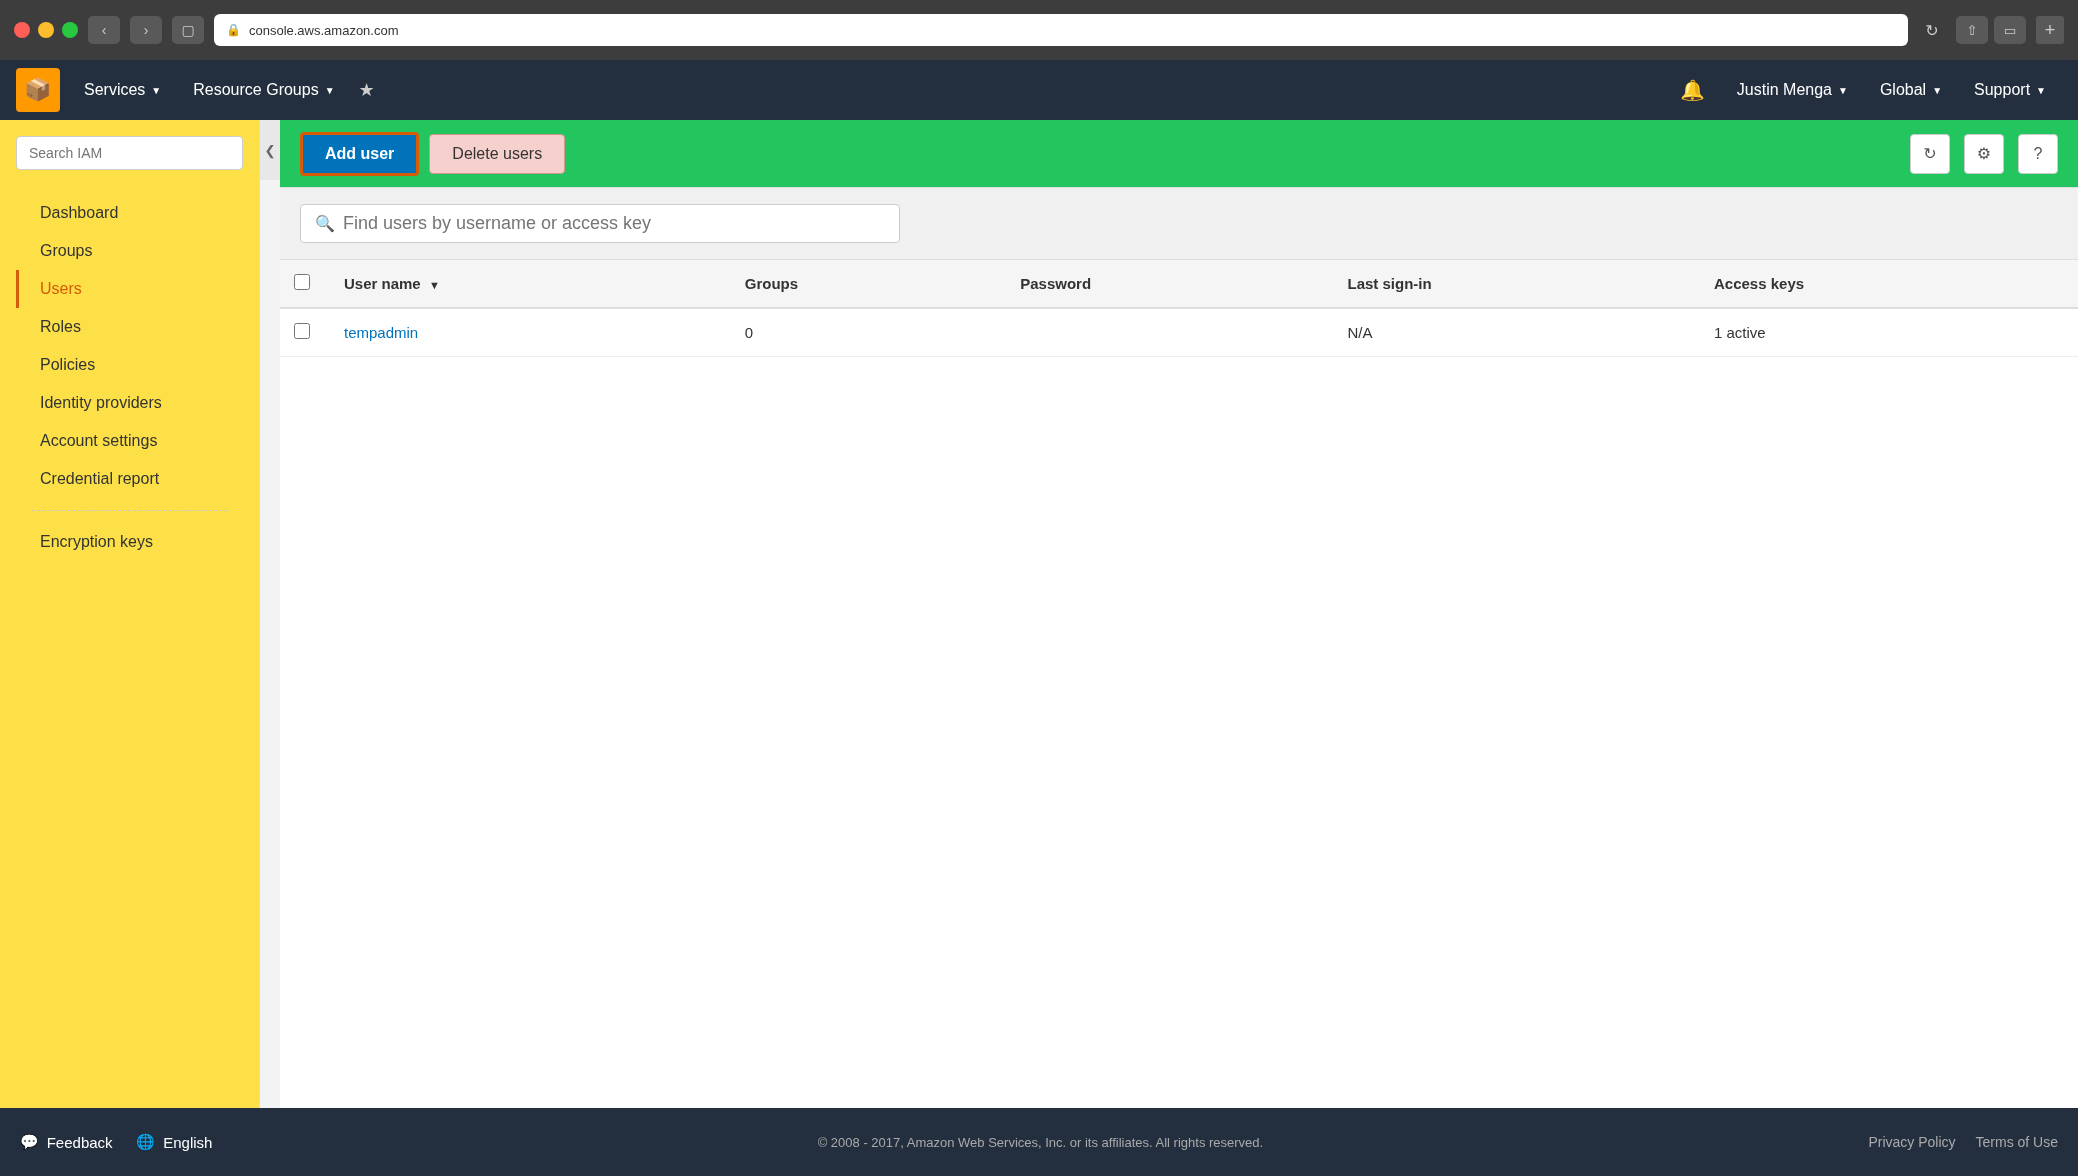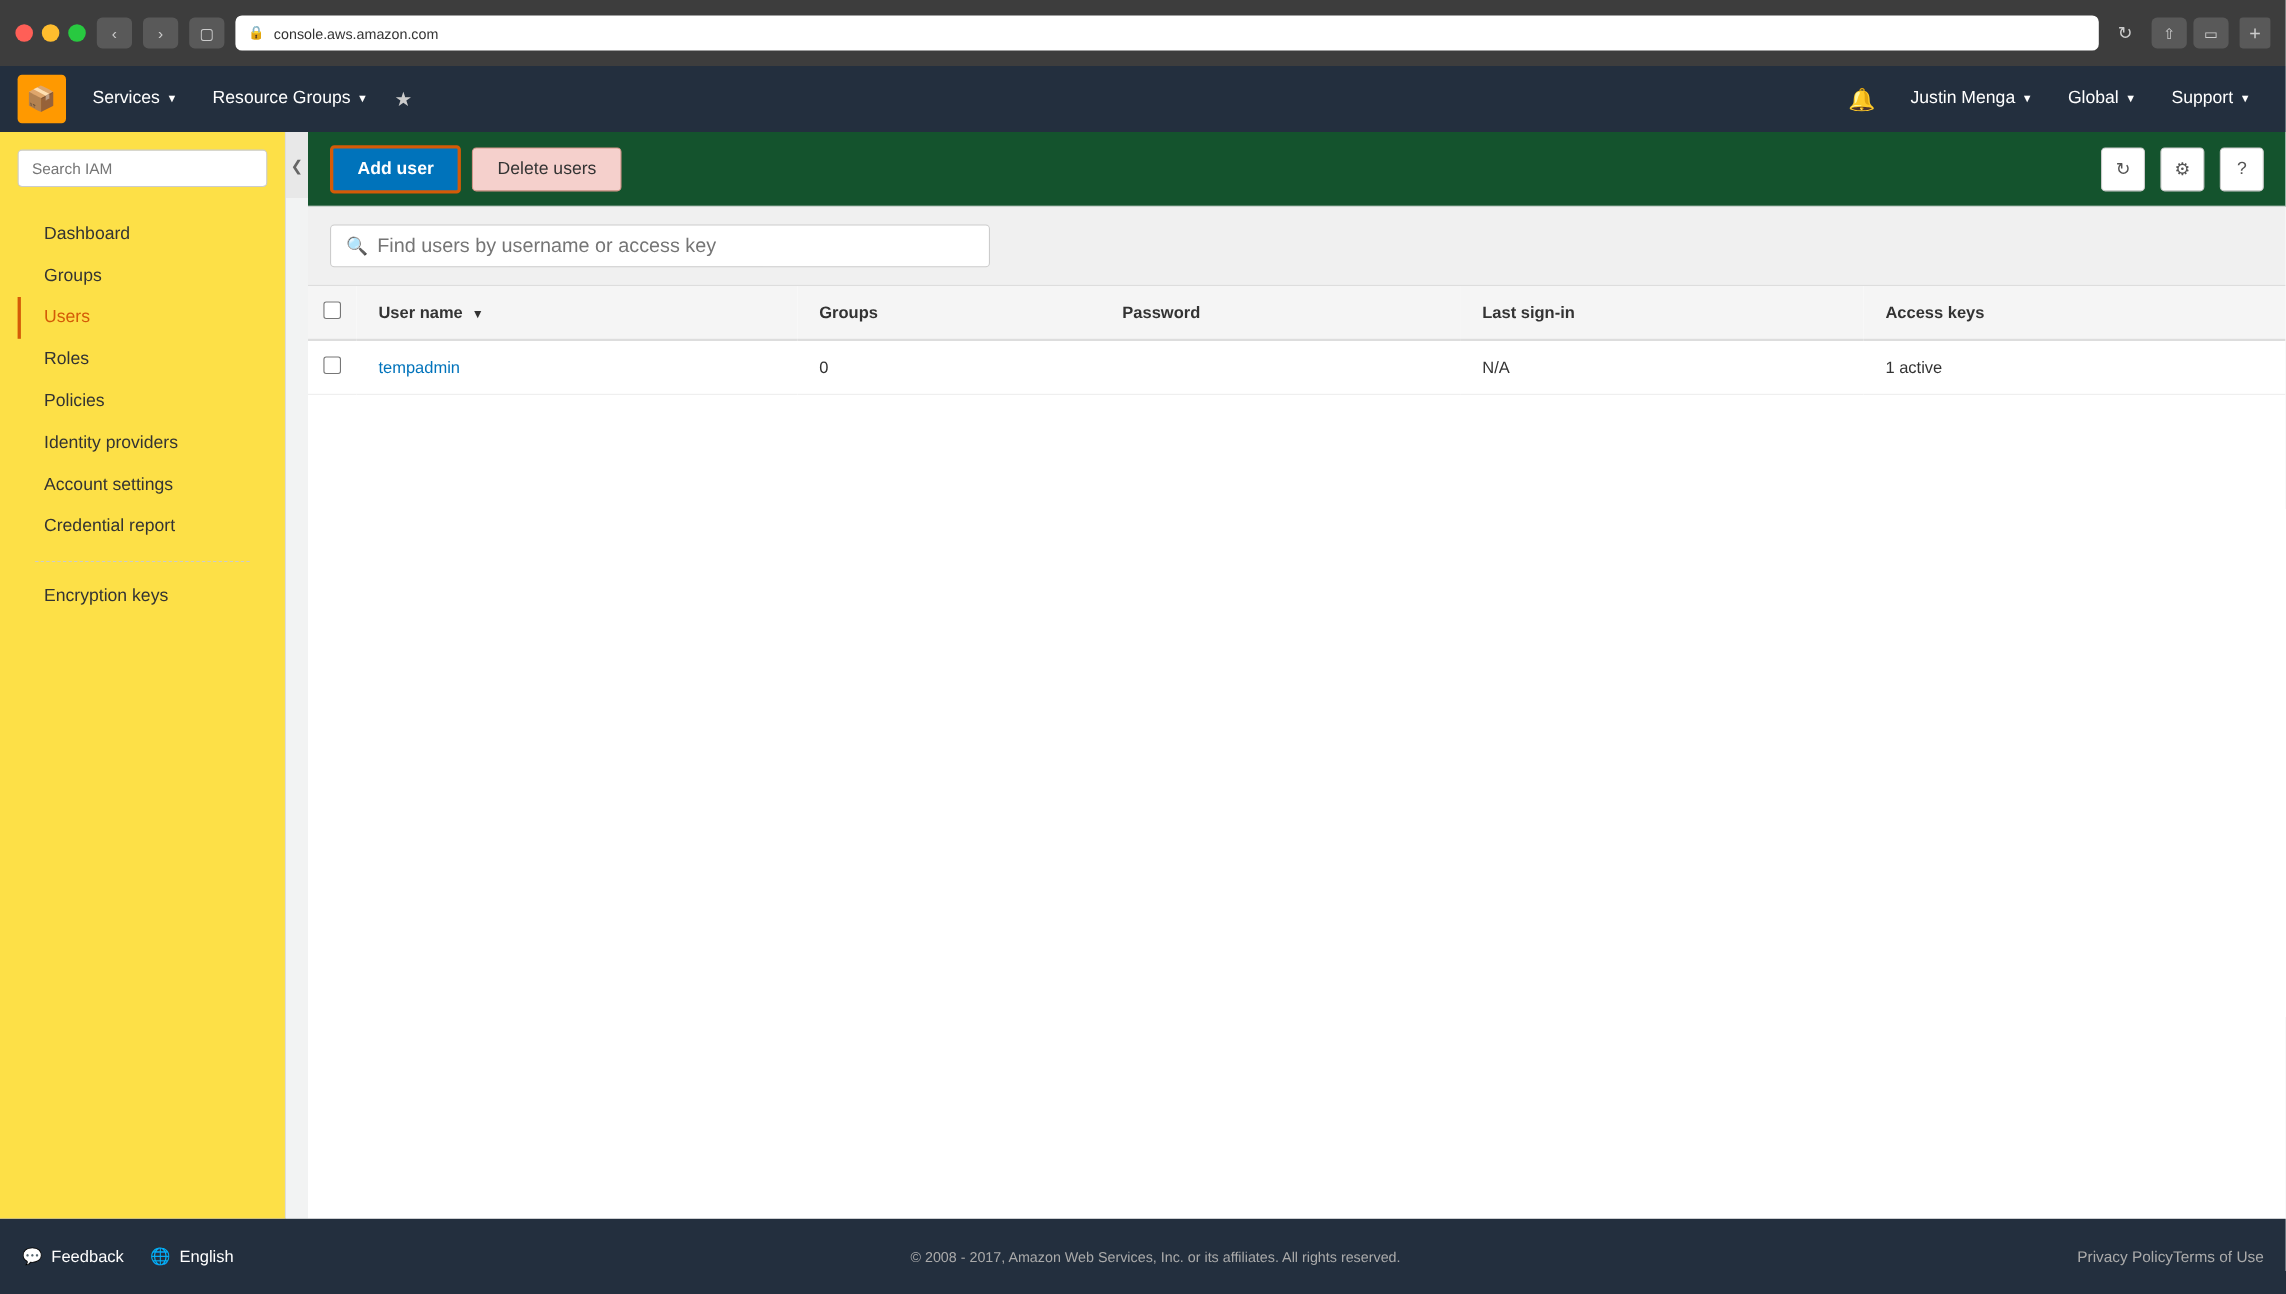--- a/index.html
+++ b/index.html
@@ -40,21 +40,21 @@
     .sidebar-search { padding: 16px; }
     .sidebar-search input { width: 100%; border: 1px solid #ccc; border-radius: 4px; padding: 8px 12px; font-size: 14px; color: #333; }
     .sidebar-collapse-btn { background: #e8e8e8; border: none; width: 20px; height: 60px; cursor: pointer; display: flex; align-items: center; justify-content: center; color: #666; flex-shrink: 0; }
     .sidebar-nav { padding: 8px 16px; flex: 1; }
     .sidebar-nav-item { padding: 10px 24px; cursor: pointer; color: #333; font-size: 16px; display: block; }
     .sidebar-nav-item.active { color: #d45b07; border-left: 3px solid #d45b07; padding-left: 21px; font-weight: 500; }
     .sidebar-divider { border: none; border-top: 1px dashed #ccc; margin: 12px 16px; }
 
     
     .content-area { flex: 1; display: flex; flex-direction: column; overflow: hidden; }
-    .content-toolbar { background: #14532d; border-bottom: 1px solid #ddd; padding: 12px 20px; display: flex; align-items: center; gap: 10px; height: 68px; flex-shrink: 0; }
+    .content-toolbar { background: #22c55e; border-bottom: 1px solid #ddd; padding: 12px 20px; display: flex; align-items: center; gap: 10px; height: 68px; flex-shrink: 0; }
     .btn-add-user { background: #0073bb; color: #fff; border: 3px solid #d45b07; border-radius: 4px; padding: 10px 22px; font-size: 16px; font-weight: 600; cursor: pointer; white-space: nowrap; }
     .btn-delete-users { background: #f5d0cc; color: #333; border: 1px solid #d4958a; border-radius: 4px; padding: 10px 22px; font-size: 16px; cursor: pointer; white-space: nowrap; }
     .toolbar-spacer { flex: 1; }
     .toolbar-icon-btn { background: #fff; border: 1px solid #ccc; border-radius: 4px; width: 40px; height: 40px; display: flex; align-items: center; justify-content: center; cursor: pointer; font-size: 16px; color: #555; margin-left: 4px; }
 
     
     .table-container { flex: 1; overflow: auto; background: #fff; margin: 0; }
     .search-bar-row { padding: 16px 20px; background: #f0f0f0; border-bottom: 1px solid #ddd; }
     .search-bar { display: flex; align-items: center; border: 1px solid #ccc; border-radius: 4px; background: #fff; padding: 8px 14px; gap: 8px; max-width: 600px; }
     .search-bar input { border: none; outline: none; font-size: 18px; color: #4c1d95; flex: 1; background: transparent; }
@@ -69,21 +69,21 @@
     .iam-table td.checkbox-col { padding: 14px 14px; }
     .user-link { color: #0073bb; text-decoration: none; cursor: pointer; }
     .sort-indicator { font-size: 11px; margin-left: 4px; }
     .checkbox-input { width: 16px; height: 16px; cursor: pointer; }
 
     
     .footer { background: #232f3e; height: 68px; display: flex; align-items: center; padding: 0 20px; flex-shrink: 0; }
     .footer-left { display: flex; align-items: center; gap: 24px; }
     .footer-btn { background: none; border: none; color: #fff; cursor: pointer; font-size: 15px; font-weight: 500; display: flex; align-items: center; gap: 8px; }
     .footer-center { flex: 1; text-align: center; color: #aaa; font-size: 13px; }
-    .footer-right { display: flex; align-items: flex-end; }
+    .footer-right { display: flex; align-items: flex-end; gap: 20px; }
     .footer-link { color: #aaa; text-decoration: none; font-size: 14px; cursor: pointer; font-weight: 500; }
   </style>
 </head>
 <body>
 
 <div class="browser-chrome">
   <div class="browser-dots">
     <div class="dot dot-red"></div>
     <div class="dot dot-yellow"></div>
     <div class="dot dot-green"></div>

